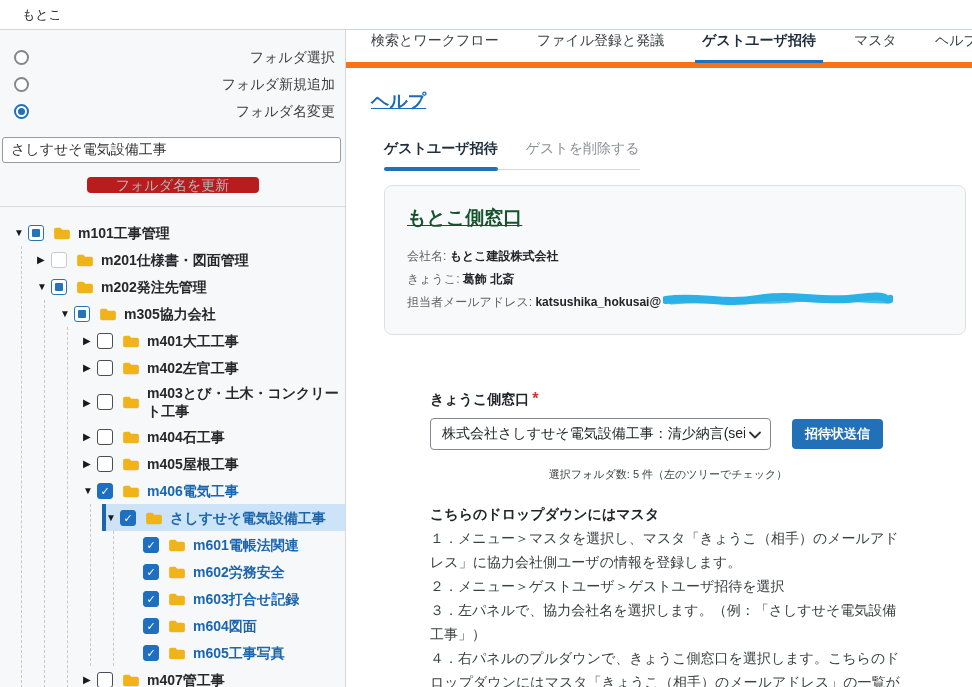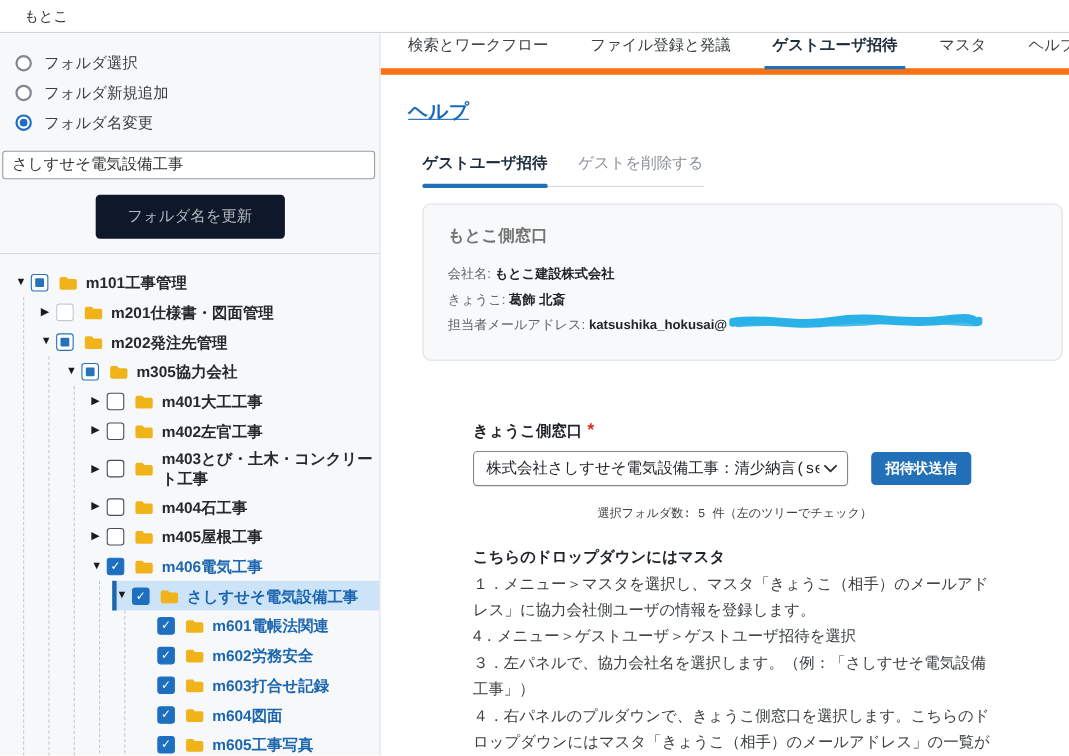--- a/index.html
+++ b/index.html
@@ -8,27 +8,27 @@
   .page { width:972px; height:687px; overflow:hidden; background:#fff; position:relative; display:flex; flex-direction:column; }
 
   
   .topbar { height:30px; flex:0 0 30px; background:#fff; border-bottom:1px solid #cfd4d9; display:flex; align-items:center; padding-left:22px; font-size:13px; color:#333; }
 
   .body-row { flex:1; display:flex; min-height:0; }
 
   
   .sidebar { width:346px; flex:0 0 346px; background:#f7f8fa; border-right:1px solid #d5d9dd; overflow:hidden; }
   .radio-group { padding:14px 10px 4px 14px; }
-  .radio-item { display:flex; align-items:center; height:27px; cursor:pointer; }
+  .radio-item { display:flex; align-items:center; height:27px; cursor:pointer;justify-content:space-between; }
   .radio-circle { width:15px; height:15px; border:2px solid #82878d; border-radius:50%; margin-right:11px; background:#fff; position:relative; flex:0 0 15px; }
   .radio-item.selected .radio-circle { border-color:#1e6fc0; }
   .radio-item.selected .radio-circle::after { content:""; position:absolute; left:2px; top:2px; width:7px; height:7px; border-radius:50%; background:#1e6fc0; }
   .radio-label { font-size:14px; color:#3c4043; }
   .folder-input { display:block; width:339px; margin:8px 0 0 2px; height:26px; border:1px solid #979ca1; border-radius:3px; padding:0 8px; font-size:14px; color:#333; background:#fff; font-family:inherit; }
-  .update-btn { display:block; margin:14px auto 0 auto; width:172px; height:40px; background:#0f172a; color:#b2b8bd; border:none; border-radius:4px; font-size:14px; font-family:inherit; cursor:default; }
+  .update-btn { display:block; margin:14px auto 0 auto; width:172px; height:16px; background:#b91c1c; color:#b2b8bd; border:none; border-radius:4px; font-size:14px; font-family:inherit; cursor:default; }
   .sidebar-divider { border:none; border-top:1px solid #d8dbde; margin-top:13px; }
 
   
   .tree { padding:12px 0 0 14px; font-size:14px; }
   .tree-children { margin-left:7px; border-left:1px dashed #c6cacd; padding-left:15px; }
   .tree-row { display:flex; align-items:center; min-height:27px; position:relative; }
   .tree-row.selected { background:#cde3f8; border-left:4px solid #1b66ae; margin-left:-4px; }
   .tw-arrow { width:14px; flex:0 0 14px; font-size:10px; color:#1a1a1a; text-align:left; cursor:pointer; }
   .tw-arrow.none { visibility:hidden; }
   .cb { width:16px; height:16px; flex:0 0 16px; border-radius:3px; margin-right:9px; position:relative; cursor:pointer; background:#fff; }
@@ -50,26 +50,26 @@
   .tab.active::after { content:""; position:absolute; left:12px; right:12px; bottom:-1px; height:3px; background:#2170b8; }
 
   .help-link { display:inline-block; margin:21px 0 0 25px; font-size:18px; font-weight:700; color:#1a6bb8; text-decoration:underline; cursor:pointer; }
 
   .subtabs { display:inline-flex; gap:28px; margin:27px 0 0 38px; border-bottom:1px solid #d6d9dc; }
   .subtab { position:relative; padding-bottom:11px; font-size:14px; color:#8a9096; cursor:pointer; white-space:nowrap; }
   .subtab.active { color:#1f2d3d; font-weight:700; }
   .subtab.active::after { content:""; position:absolute; left:0; right:0; bottom:-2px; height:4px; border-radius:2px; background:#2170b8; }
 
   .host-panel { margin:15px 0 0 38px; width:582px; background:#f8f9fa; border:1px solid #dde0e3; border-radius:8px; padding:19px 22px 18px 22px; }
-  .host-title { font-size:15px; font-weight:700; color:#737373; margin-bottom:14px; }
+  .host-title { font-size:19px; font-weight:700; color:#14532d; margin-bottom:14px;text-decoration:underline; }
   .host-row { font-size:12px; color:#5f6368; line-height:23px; }
   .host-row b { color:#212529; }
   .redaction { display:inline-block; vertical-align:-2px; margin-left:2px; }
 
-  .guest-form { margin:55px 0 0 84px; width:476px;font-family:Liberation Mono, monospace; }
+  .guest-form { margin:55px 0 0 84px; width:476px; }
   .form-label { font-size:14px; font-weight:700; color:#212529; }
   .req { color:#d93025; margin-left:3px; font-weight:700; }
   .select-row { display:flex; align-items:center; margin-top:9px; }
   .select-box { width:341px; height:32px; border:1px solid #80878d; border-radius:4px; background:#fff; display:flex; align-items:center; padding:0 9px 0 11px; cursor:pointer; }
   .select-value { flex:1; font-size:14px; color:#212529; white-space:nowrap; overflow:hidden; }
   .select-chevron { flex:0 0 12px; margin-left:4px; }
   .send-btn { margin-left:21px; height:30px; padding:0 13px; background:#2170b8; color:#fff; border:none; border-radius:4px; font-size:13px; font-weight:700; font-family:inherit; cursor:pointer; }
   .note { margin-top:17px; width:476px; text-align:center; font-size:11px; color:#3c4043; }
 
   .instructions { margin:20px 0 0 84px; width:474px; font-size:14px; color:#3c4043; line-height:24px; }
@@ -321,21 +321,21 @@
           </div>
           <button class="send-btn">招待状送信</button>
         </div>
         <div class="note">選択フォルダ数: 5 件（左のツリーでチェック）</div>
       </div>
 
       <div class="instructions">
         <div class="instr-title">こちらのドロップダウンにはマスタ</div>
         <div id="steps-holder">
             <div>１．メニュー＞マスタを選択し、マスタ「きょうこ（相手）のメールアドレス」に協力会社側ユーザの情報を登録します。</div>
-            <div>4．メニュー＞ゲストユーザ＞ゲストユーザ招待を選択</div>
+            <div>２．メニュー＞ゲストユーザ＞ゲストユーザ招待を選択</div>
             <div>３．左パネルで、協力会社名を選択します。（例：「さしすせそ電気設備工事」）</div>
             <div>４．右パネルのプルダウンで、きょうこ側窓口を選択します。こちらのドロップダウンにはマスタ「きょうこ（相手）のメールアドレス」の一覧が表示されます。</div>
           </div>
 
       </div>
     </div>
   </div>
 </div>
 
 </body></html>

